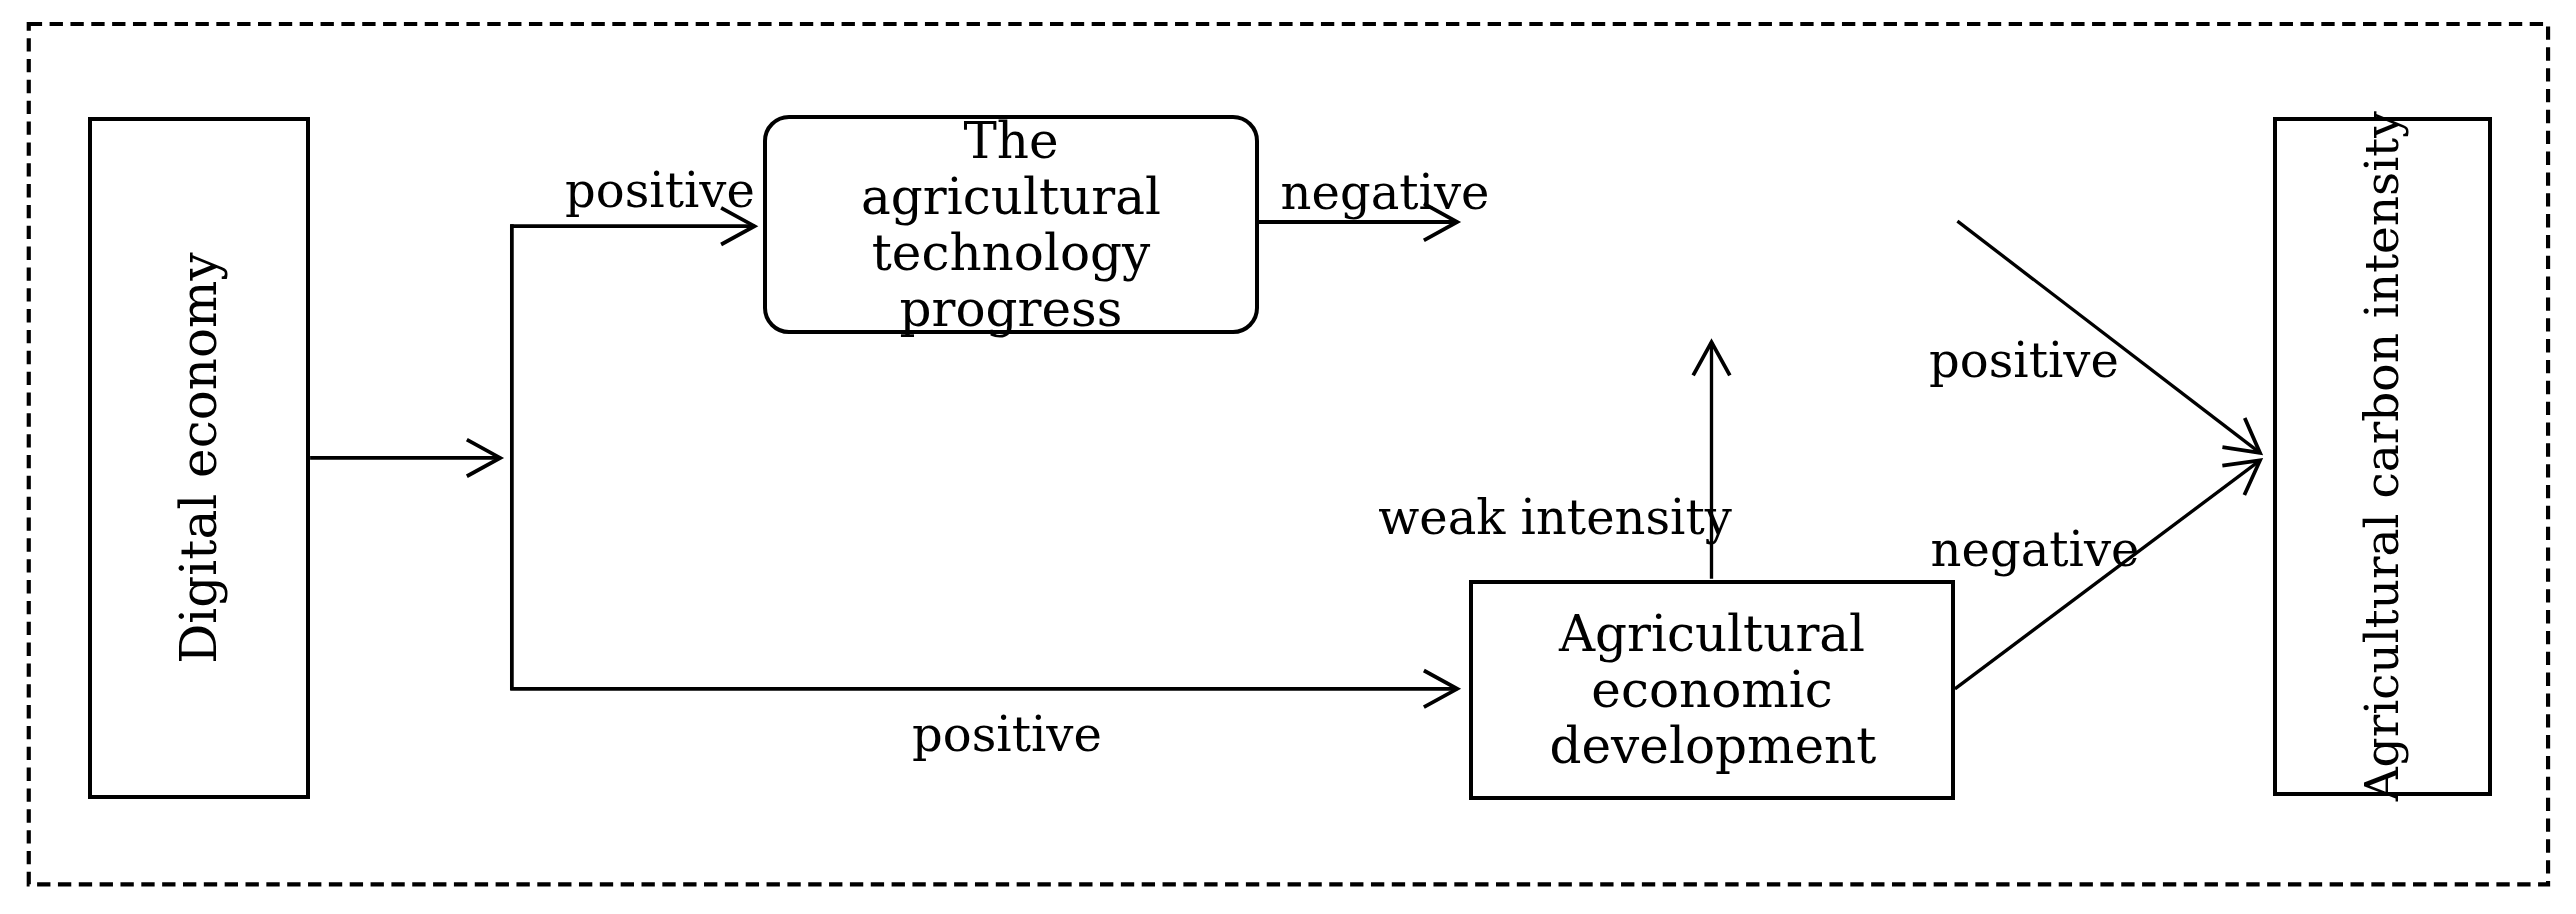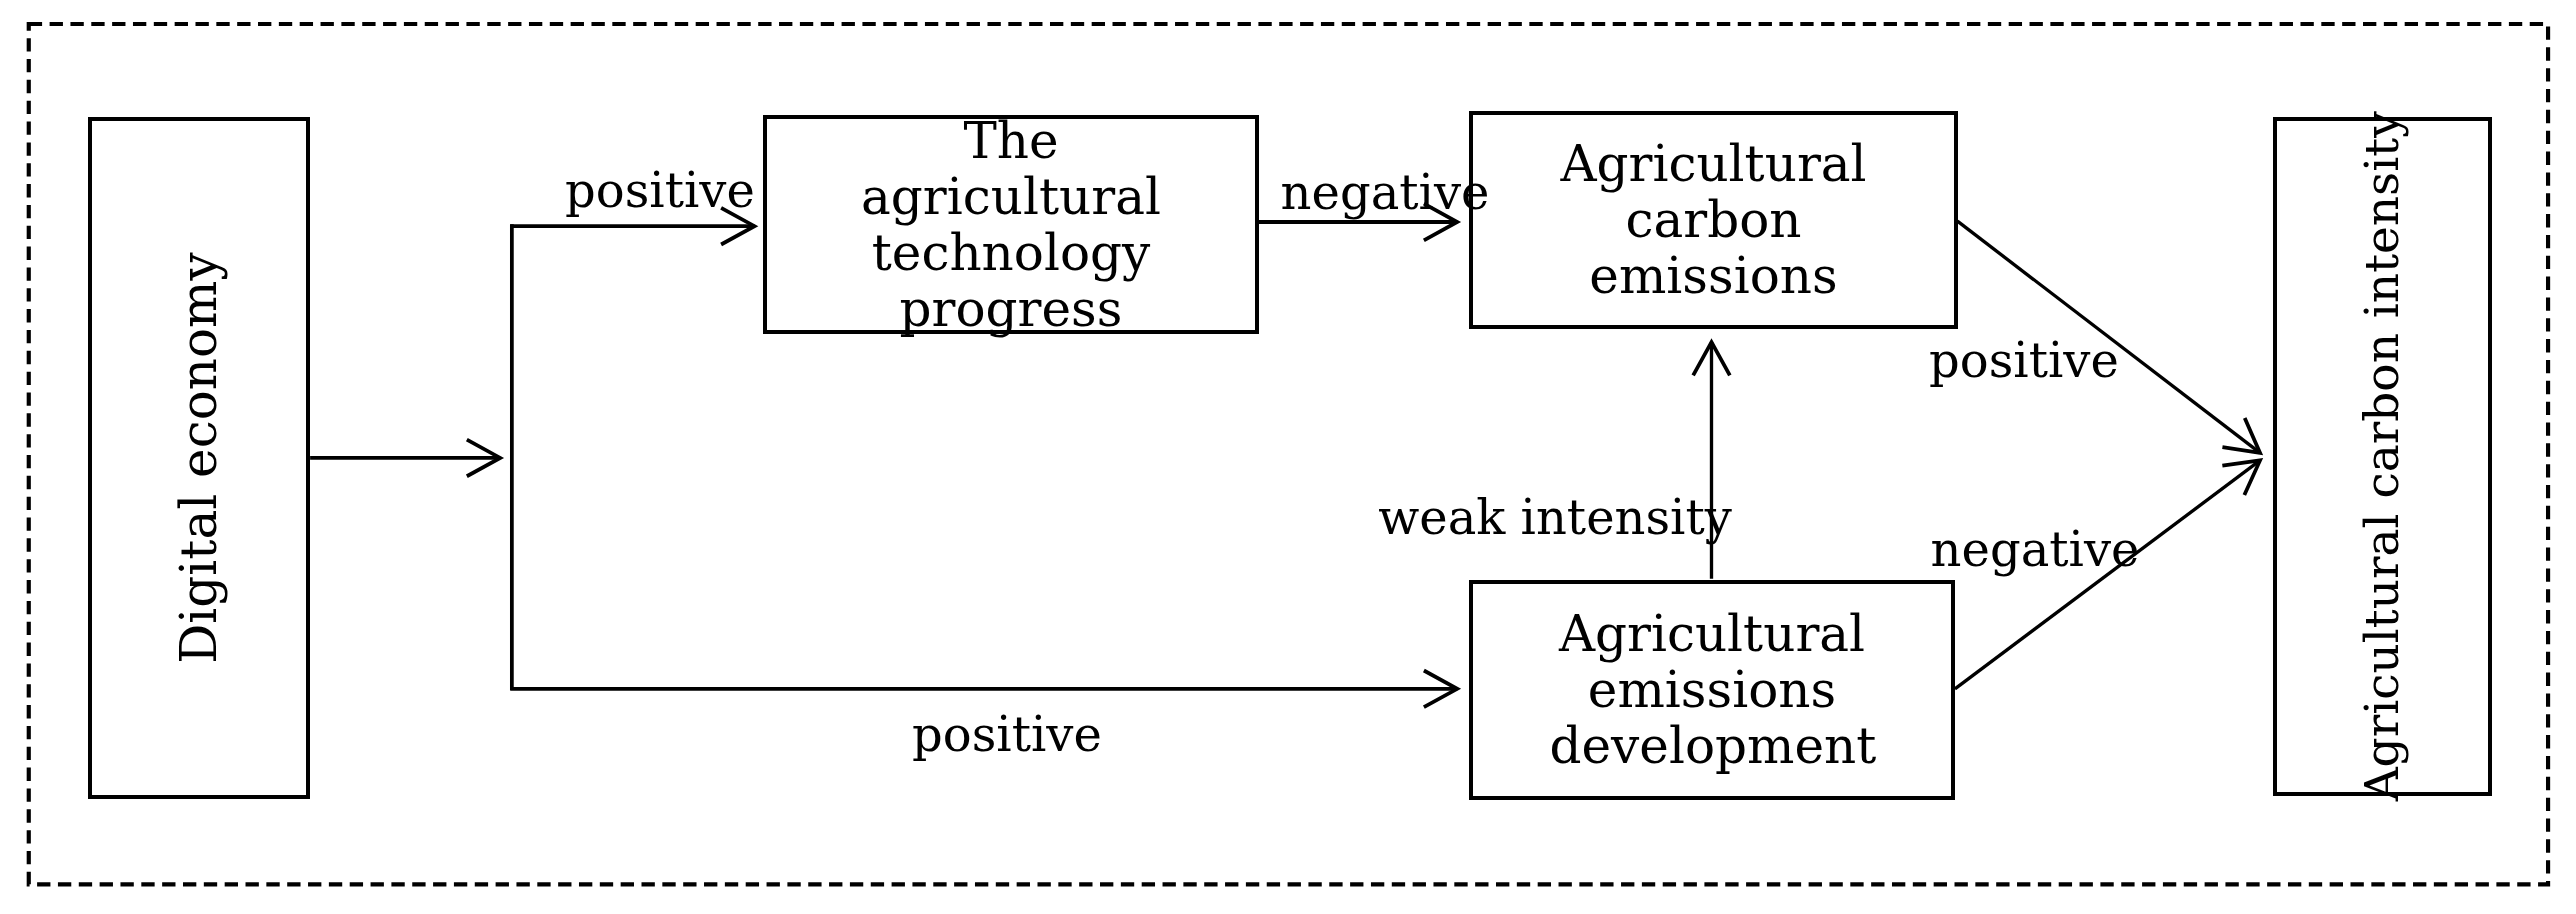--- a/index.html
+++ b/index.html
@@ -21,21 +21,21 @@
     font-size:50px;line-height:1.12;
     box-sizing:border-box;
   }
   .node .inner{display:block;}
   .vtext .inner{
     transform:rotate(-90deg);
     white-space:nowrap;
   }
   
   #node-digital-economy{left:88px;top:117px;width:222px;height:682px;}
-  #node-tech-progress{left:763px;top:115px;width:496px;height:219px;}
+  #node-tech-progress{left:763px;top:115px;width:496px;height:219px;border-radius:26px;}
   #node-carbon-emissions{left:1469px;top:111px;width:489px;height:218px;}
   #node-econ-development{left:1469px;top:580px;width:486px;height:220px;}
   #node-carbon-intensity{left:2273px;top:117px;width:219px;height:679px;font-size:47px;}
   #node-tech-progress .inner{width:400px;}
   #node-carbon-emissions .inner{width:392px;}
   #node-econ-development .inner{width:325px;}
 
   .edge-label{
     position:absolute;
     transform:translate(-50%,-50%);
@@ -83,26 +83,23 @@
   </svg>
 
   <div class="node vtext" id="node-digital-economy">
     <span class="inner">Digital economy</span>
   </div>
 
   <div class="node" id="node-tech-progress">
     <span class="inner">The agricultural technology progress</span>
   </div>
 
-  <div class="node" id="node-carbon-emissions">
-    <span class="inner">Agricultural carbon emissions</span>
-  </div>
 
   <div class="node" id="node-econ-development">
-    <span class="inner">Agricultural emissions development</span>
+    <span class="inner">Agricultural economic development</span>
   </div>
 
   <div class="node vtext" id="node-carbon-intensity">
     <span class="inner">Agricultural carbon intensity</span>
   </div>
 
   <div class="edge-label" id="label-de-tech">positive</div>
   <div class="edge-label" id="label-tech-emis">negative</div>
   <div class="edge-label" id="label-de-econ">positive</div>
   <div class="edge-label" id="label-econ-emis">weak intensity</div>

